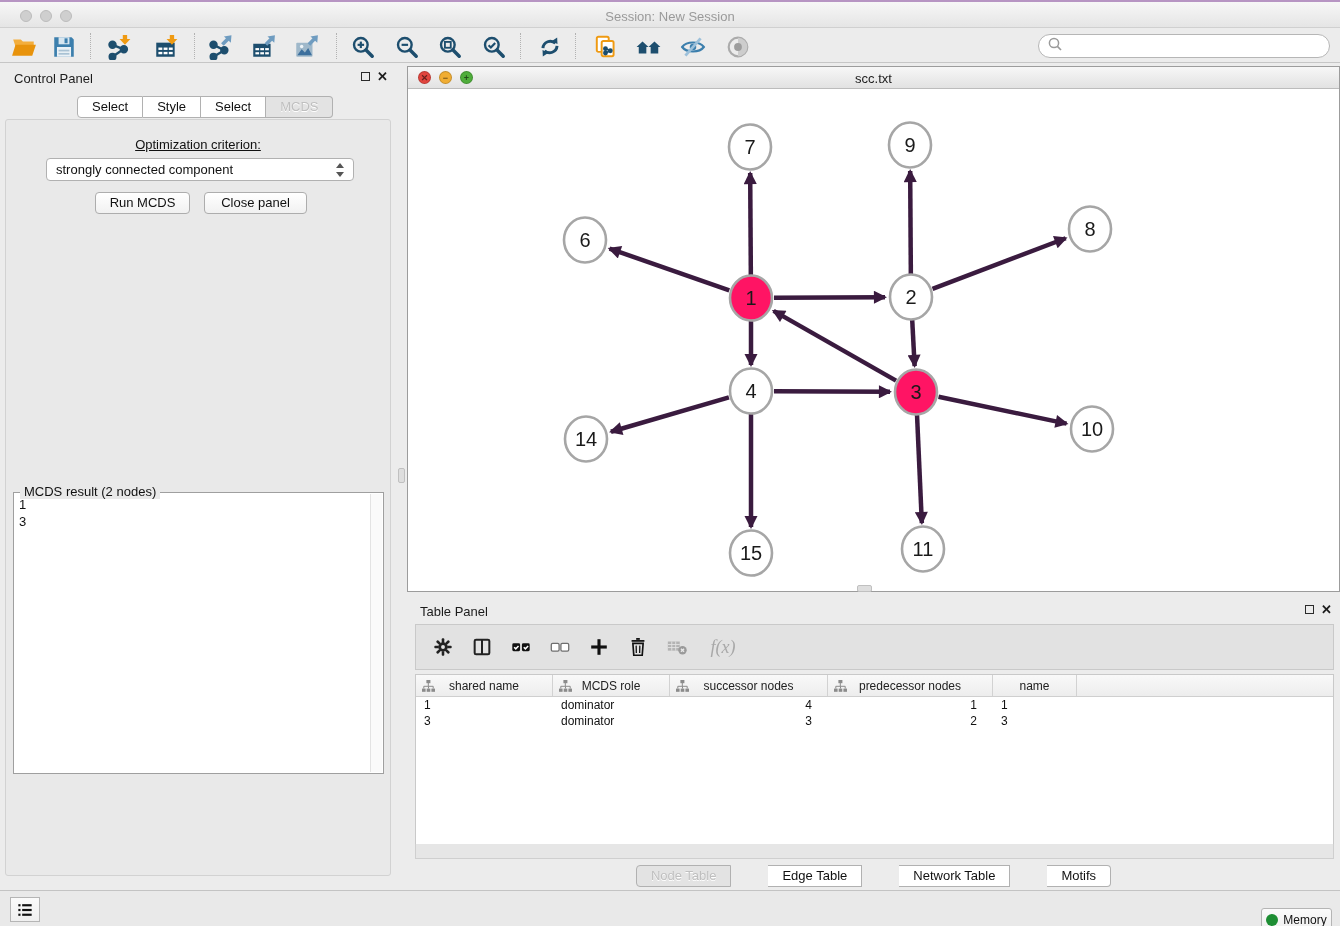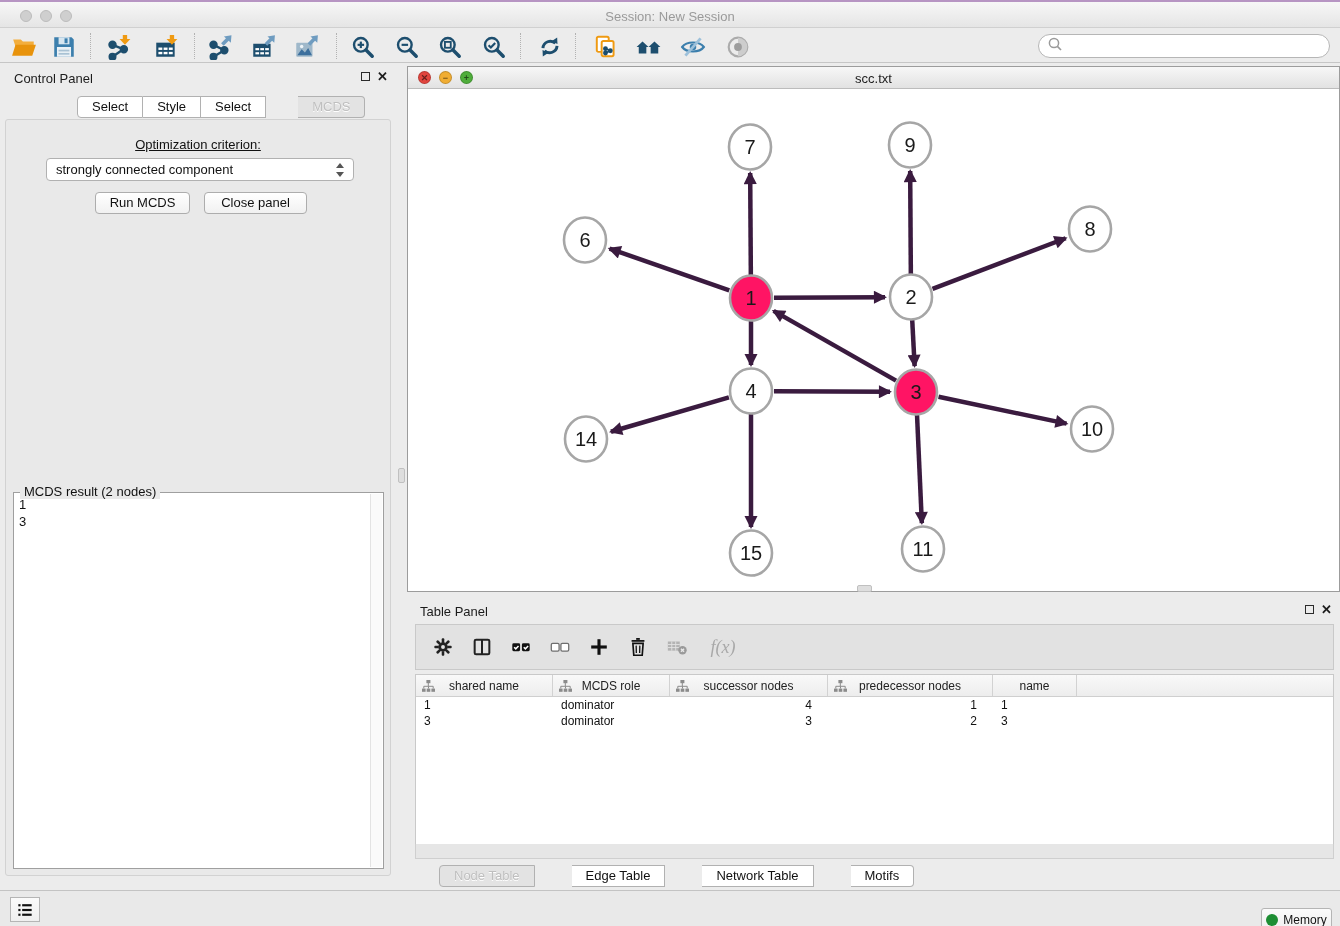--- a/index.html
+++ b/index.html
@@ -27,36 +27,36 @@
   .panel-title { position:absolute; left:14px; top:8px; font-size:13px; color:#1c1c1c; }
   .float-icon { position:absolute; top:9px; width:9px; height:9px; border:1.5px solid #2b2b2b; }
   .close-icon { position:absolute; top:6px; font-size:13px; font-weight:bold; color:#1c1c1c; }
 
   .seg-tabs { position:absolute; display:flex; }
   .cp-tabs { left:77px; top:33px; }
   .seg-tab { height:22px; line-height:20px; padding:0 14px; font-size:13px; background:#fff;
     border:1px solid #b1b1b1; border-left:none; color:#111; white-space:nowrap; }
   .seg-tab:first-child { border-left:1px solid #b1b1b1; border-radius:4px 0 0 4px; }
   .seg-tab:last-child { border-radius:0 4px 4px 0; }
-  .seg-tab.active { background:#e3e3e3; color:#bfbfbf; text-shadow:0 1px 0 #fff;margin-left:32px; }
+  .seg-tab.active { background:#e3e3e3; color:#bfbfbf; text-shadow:0 1px 0 #fff; }
 
   .cp-inner { position:absolute; left:5px; top:56px; width:386px; height:757px; background:#e9e9e9;
     border:1px solid #d2d2d2; border-radius:3px; }
   .opt-label { position:absolute; left:0; width:100%; top:17px; text-align:center; font-size:13px; color:#111;text-decoration:underline; }
   .mac-select { position:absolute; left:40px; top:38px; width:308px; height:23px; background:#fff;
     border:1px solid #b1b1b1; border-radius:4px; font-size:13px; line-height:21px; padding-left:9px; color:#111; }
   .stepper { position:absolute; right:7px; top:4px; width:11px; height:14px; }
   .stepper:before { content:""; position:absolute; top:0; left:1px; border-left:4.5px solid transparent; border-right:4.5px solid transparent; border-bottom:5.5px solid #555; }
   .stepper:after { content:""; position:absolute; bottom:0; left:1px; border-left:4.5px solid transparent; border-right:4.5px solid transparent; border-top:5.5px solid #555; }
   .mac-btn { position:absolute; top:72px; height:22px; background:linear-gradient(#ffffff,#f1f1f1);
     border:1px solid #adadad; border-radius:4px; font-size:13px; color:#111; text-align:center; line-height:20px; }
   .btn-run { left:89px; width:95px; }
   .btn-close { left:198px; width:103px; }
 
-  .group { position:absolute; left:7px; top:372px; width:371px; height:377px; border:1px solid #9f9f9f; background:#fff; }
+  .group { position:absolute; left:7px; top:372px; width:371px; height:282px; border:1px solid #9f9f9f; background:#fff; }
   .group-legend { position:absolute; top:-9px; left:6px; background:#e9e9e9; padding:0 4px; font-size:13px; color:#111; }
   .result-text { position:absolute; left:5px; top:3px; right:16px; bottom:3px; font-size:13px; line-height:17px; white-space:pre; color:#111; }
   .result-scroll { position:absolute; right:1px; top:1px; bottom:1px; width:12px; background:#fafafa; border-left:1px solid #e3e3e3; }
 
   
   .grip-v { position:absolute; left:398px; top:468px; width:7px; height:15px; background:#dedede; border:1px solid #c0c0c0; border-radius:2px; }
   .grip-h { position:absolute; left:857px; top:585px; width:15px; height:7px; background:#dedede; border:1px solid #c0c0c0; border-radius:2px; }
 
   
   .net-window { position:absolute; left:407px; top:66px; width:933px; height:526px; background:#fff; border:1px solid #9c9c9c; }
@@ -79,21 +79,21 @@
 
   .tp-table { position:absolute; left:8px; top:78px; width:919px; height:184px; background:#fff; border:1px solid #c9c9c9; }
   .thead { display:flex; height:22px; border-bottom:1px solid #cfcfcf; background:linear-gradient(#f9f9f9,#ededed); }
   .th { display:flex; align-items:center; justify-content:center; position:relative; border-right:1px solid #d2d2d2;
     font-size:12px; color:#222; }
   .th .hier { position:absolute; left:6px; top:5px; }
   .th.filler { flex:1; border-right:none; }
   .tr { display:flex; height:16px; }
   .td { font-size:12px; line-height:16px; padding:0 8px; color:#111; overflow:hidden; white-space:nowrap; }
   .tp-bottom-strip { position:absolute; left:8px; top:248px; width:919px; height:15px; background:#e6e6e6; border:1px solid #cfcfcf; border-top:none; }
-  .tp-tabs { left:0; right:0; top:269px; width:100%;gap:37px; }
+  .tp-tabs { left:0; right:0; top:269px; justify-content:center; width:100%;gap:37px; }
 
   
   .status-bar { position:absolute; left:0; top:890px; width:1340px; height:36px; background:#e9e9e9; border-top:1px solid #c3c3c3; }
   .list-btn { position:absolute; left:10px; top:6px; width:30px; height:25px; background:linear-gradient(#fbfbfb,#efefef);
     border:1px solid #b5b5b5; display:flex; align-items:center; justify-content:center; }
   .memory-btn { position:absolute; right:8px; top:17px; width:71px; height:24px; background:linear-gradient(#fbfbfb,#efefef);
     border:1px solid #b5b5b5; border-radius:3px; display:flex; align-items:center; justify-content:center; gap:5px; font-size:12px; color:#111; }
   .mem-dot { width:12px; height:12px; border-radius:50%; background:#1e8e34; }
 </style>
 </head>

